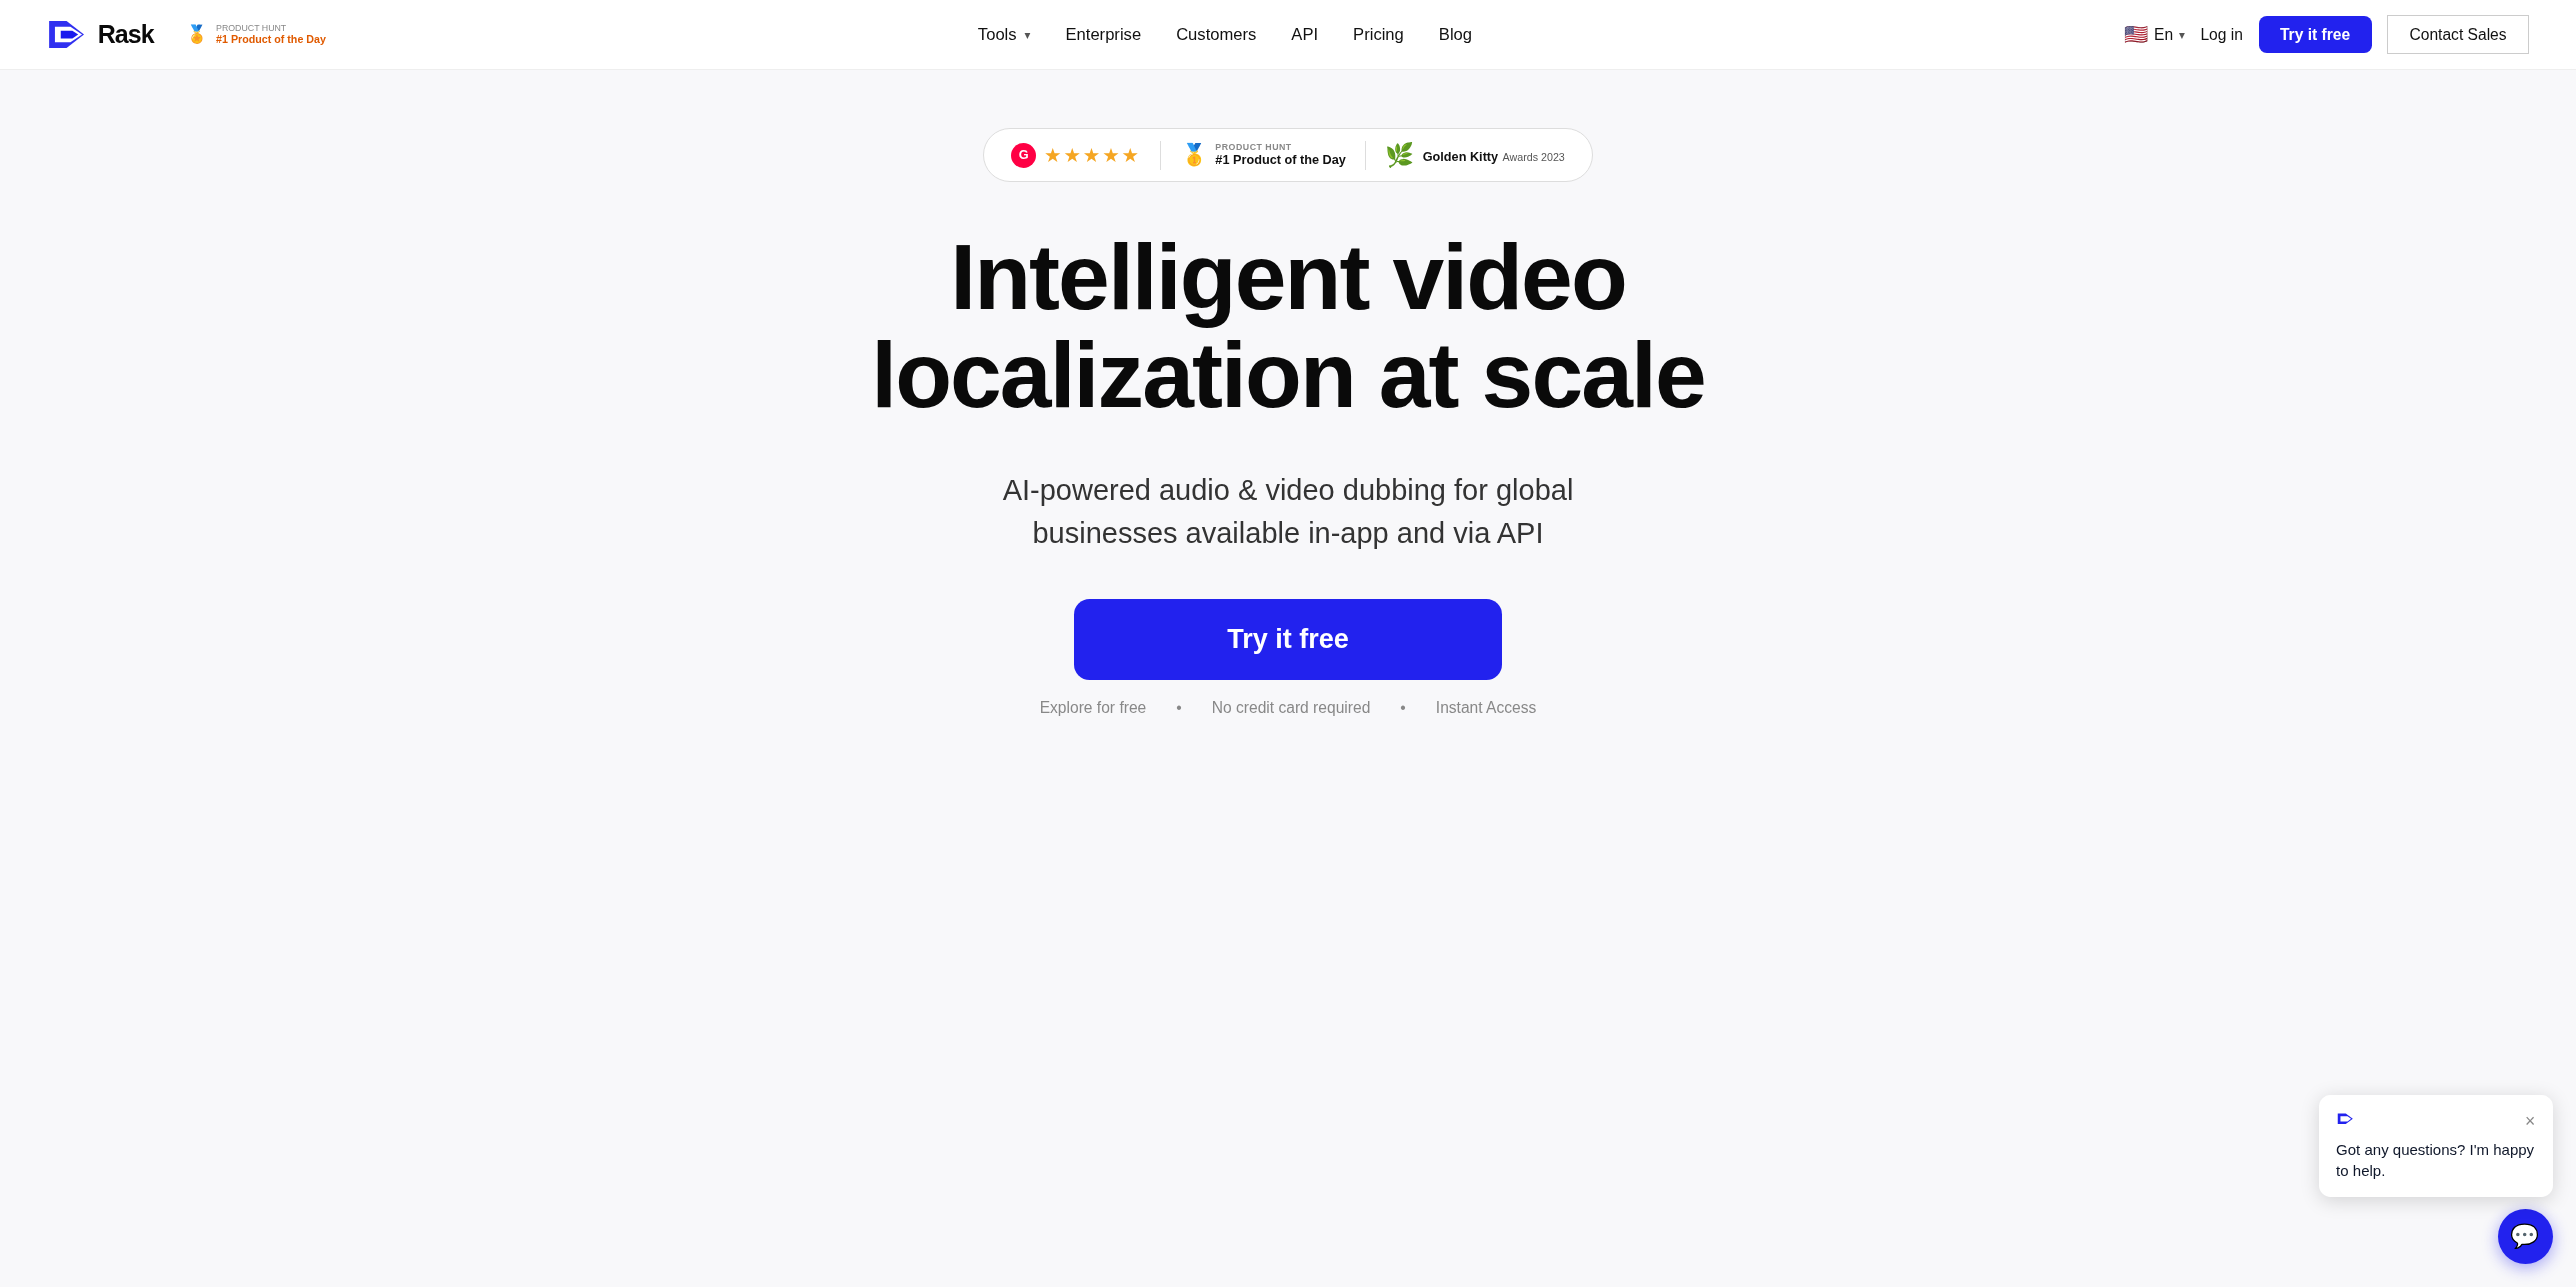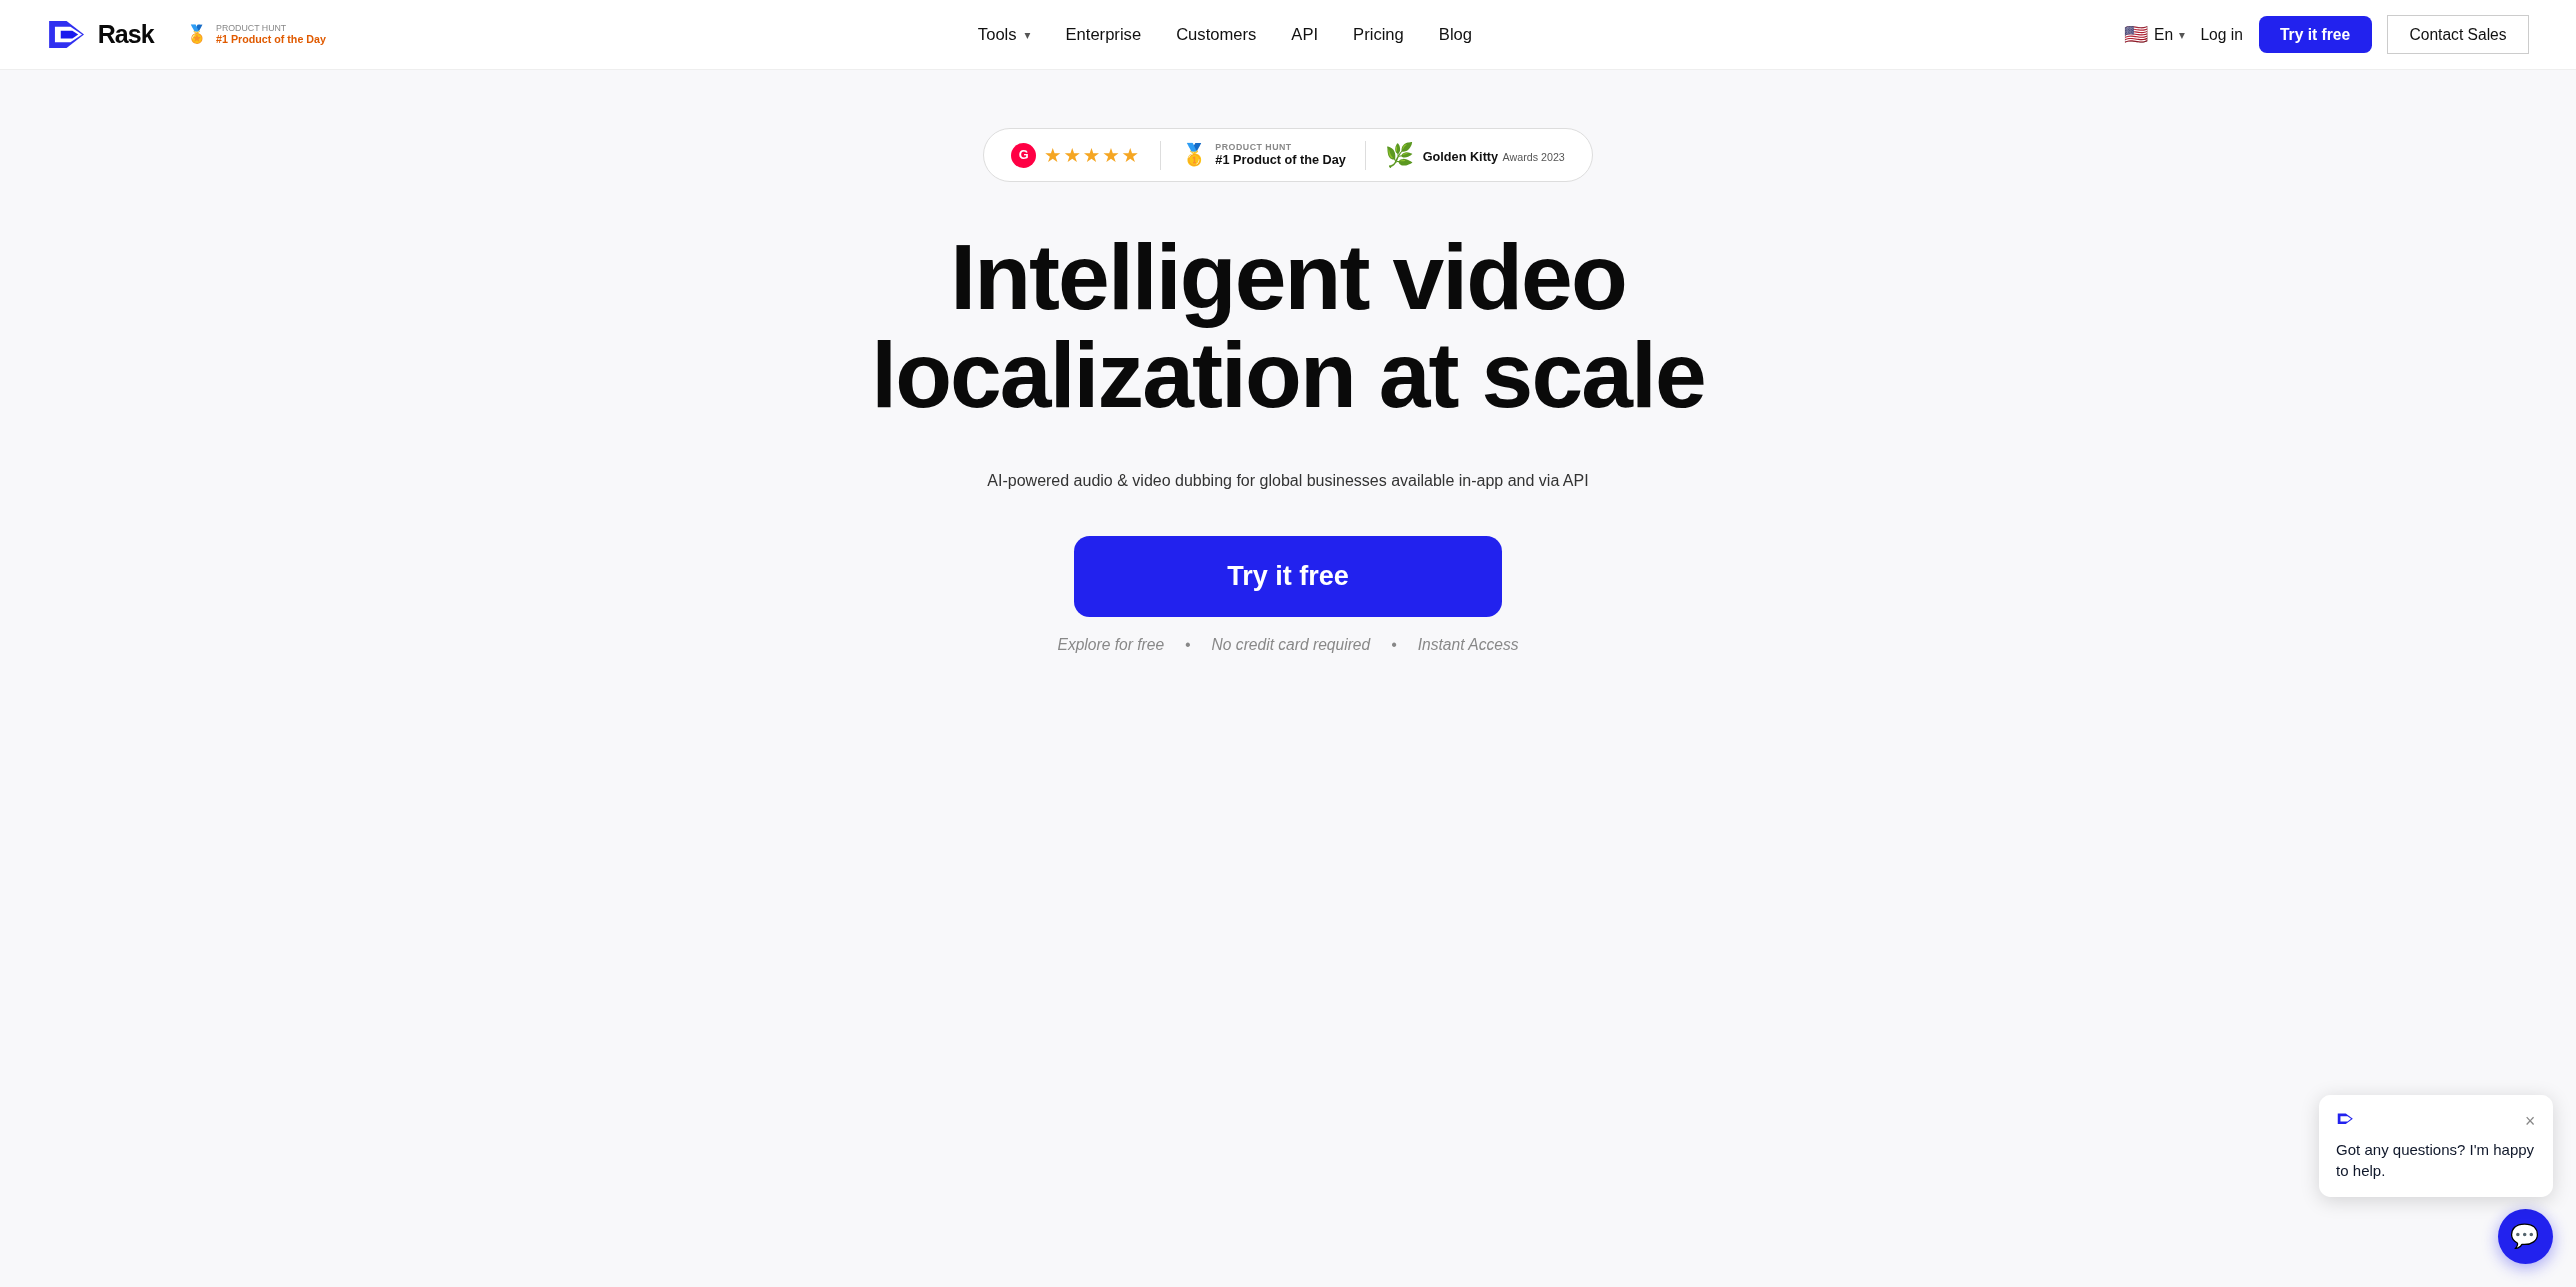--- a/index.html
+++ b/index.html
@@ -216,21 +216,21 @@
     .hero-headline {
       font-size: 93px;
       font-weight: 900;
       color: #0a0a0a;
       line-height: 1.05;
       max-width: 1071px;
       margin-bottom: 44px;
       letter-spacing: -1.9px;
     }
     .hero-subtext {
-      font-size: 16px;
+      font-size: 29px;
       color: #333;
       max-width: 681px;
       line-height: 1.5;
       margin-bottom: 43px;
       font-weight: 400;
     }
 
     
     .try-free-btn-hero {
       background: #2222ee;
@@ -241,23 +241,22 @@
       width: 428px;
       font-size: 27px;
       font-weight: 700;
       cursor: pointer;
       margin-bottom: 19.5px;
     }
     .hero-footnote {
       font-size: 15.6px;
       color: #888;
       display: flex;
-      gap: 21px;
+      gap: 30px;
       align-items: flex-end;
-      font-style: italic;
     }
     .footnote-dot {
       color: #888;
     }
 
     
     .chat-widget {
       position: fixed;
       bottom: 23.4px;
       right: 23.4px;

